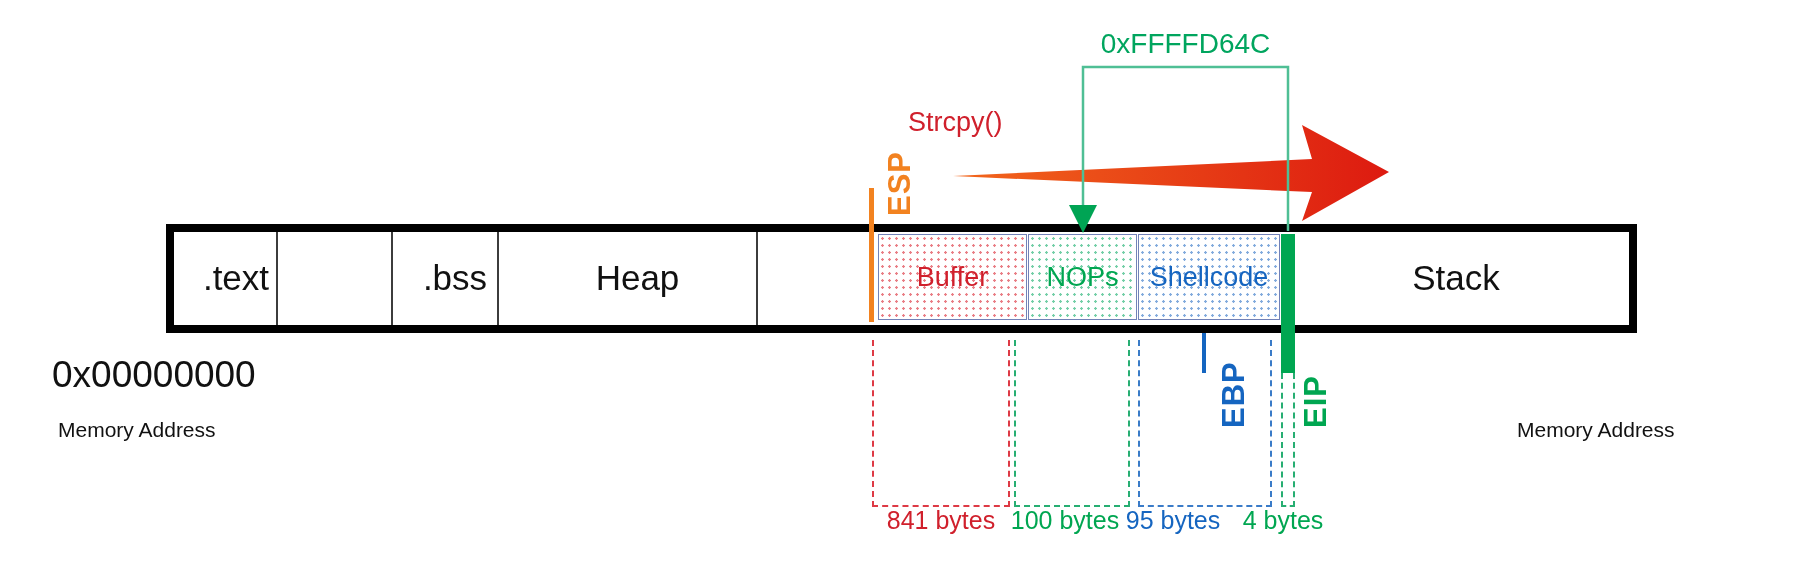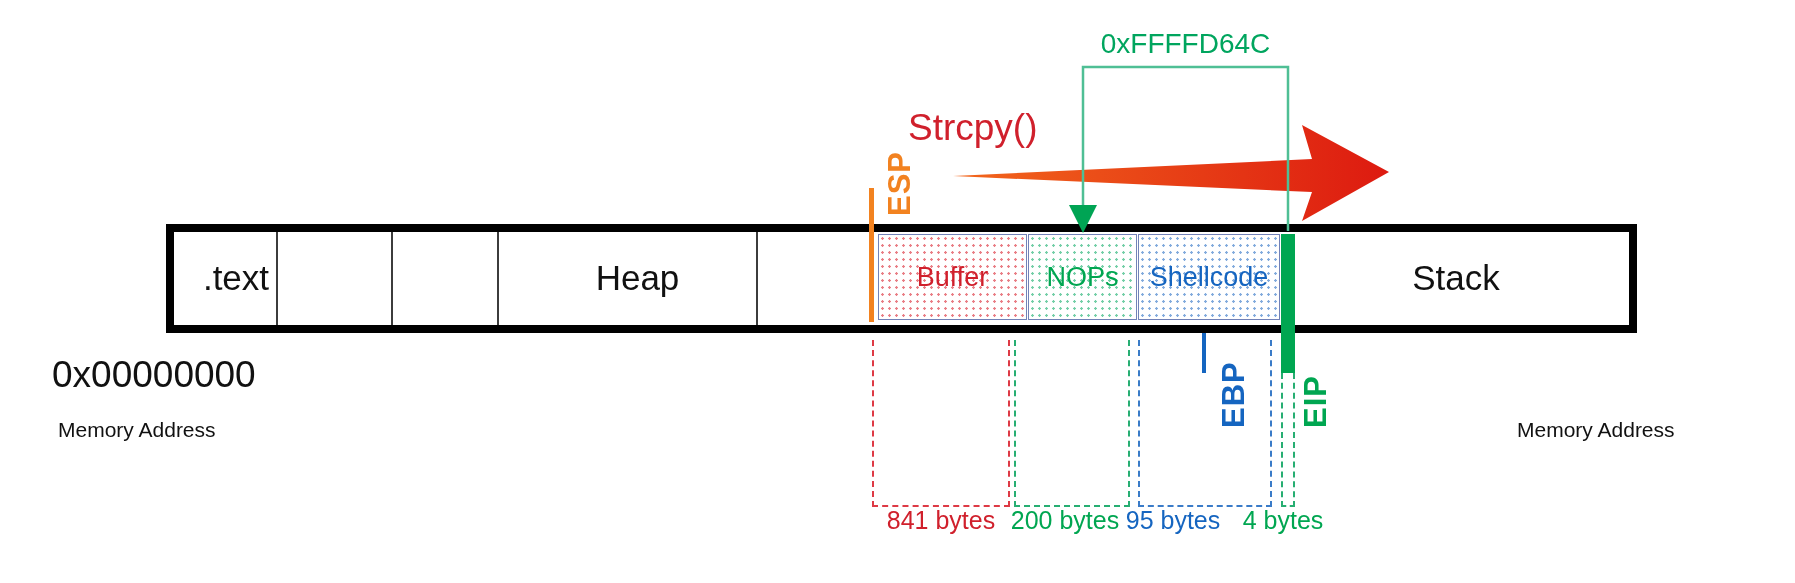--- a/index.html
+++ b/index.html
@@ -58,20 +58,21 @@
 
 <div class="canvas">
 
   <div class="membar"></div>
   <div class="divider" style="left:276px;"></div>
   <div class="divider" style="left:391px;"></div>
   <div class="divider" style="left:497px;"></div>
   <div class="divider" style="left:756px;"></div>
 
   <div class="seg-label" style="left:174px;width:102px;">.text</div>
+  <div class="seg-label" style="left:391px;width:106px;">.bss</div>
   <div class="seg-label" style="left:497px;width:259px;">Heap</div>
   <div class="seg-label" style="left:1295px;width:300px;">Stack</div>
 
   <div class="dotbox dots-red" style="left:878px;width:149px;">
     <div class="boxlabel" style="color:#d0202c;">Buffer</div>
   </div>
   <div class="dotbox dots-green" style="left:1028px;width:109px;">
     <div class="boxlabel" style="color:#00a651;">NOPs</div>
   </div>
   <div class="dotbox dots-blue" style="left:1138px;width:142px;">
@@ -80,21 +81,21 @@
 
   <div class="abs" style="left:1281px;top:234px;width:14px;height:139px;background:#00a651;"></div>
 
   <div class="abs" style="left:869px;top:188px;width:5px;height:134px;background:#f28220;"></div>
   <div class="abs" style="left:1202px;top:333px;width:4px;height:40px;background:#1565c0;"></div>
 
   <div class="vlabel" style="left:882px;top:132px;height:84px;color:#f28220;">ESP</div>
   <div class="vlabel" style="left:1216px;top:352px;height:76px;color:#1565c0;">EBP</div>
   <div class="vlabel" style="left:1298px;top:352px;height:76px;color:#00a651;">EIP</div>
 
-  <div class="note" style="left:908px;top:107px;font-size:37px;color:#d0202c;">Strcpy()</div>
+  <div class="note" style="left:908px;top:107px;font-size:27px;color:#d0202c;">Strcpy()</div>
 
   <svg width="1795" height="583" viewBox="0 0 1795 583">
     <defs>
       <linearGradient id="arrowGrad" x1="0" y1="0" x2="1" y2="0">
         <stop offset="0" stop-color="#f2671c"></stop>
         <stop offset="1" stop-color="#dd1a10"></stop>
       </linearGradient>
     </defs>
 
     <polygon points="953,176 1312,159 1302,125 1389,172 1302,221 1312,192" fill="url(#arrowGrad)"></polygon>
@@ -104,21 +105,21 @@
   </svg>
 
   <div class="note" style="left:1083px;top:28px;width:205px;text-align:center;font-size:28px;color:#00a55e;">0xFFFFD64C</div>
 
   <div class="bracket" style="left:872px;top:340px;width:138px;height:167px;border-color:#de3a45;"></div>
   <div class="bracket" style="left:1014px;top:340px;width:116px;height:167px;border-color:#27ae72;"></div>
   <div class="bracket" style="left:1138px;top:340px;width:134px;height:167px;border-color:#3a7bc8;"></div>
   <div class="bracket" style="left:1281px;top:373px;width:14px;height:134px;border-color:#27ae72;"></div>
 
   <div class="bytes-label" style="left:872px;width:138px;color:#d0202c;">841 bytes</div>
-  <div class="bytes-label" style="left:1008px;width:114px;color:#00a651;">200 bytes</div>
+  <div class="bytes-label" style="left:1008px;width:114px;color:#00a651;">100 bytes</div>
   <div class="bytes-label" style="left:1120px;width:106px;color:#1565c0;">95 bytes</div>
   <div class="bytes-label" style="left:1228px;width:110px;color:#00a651;">4 bytes</div>
 
   <div class="addr" style="left:52px;top:354px;">0x00000000</div>
   <div class="addr-caption" style="left:58px;top:418px;">Memory Address</div>
   <div class="addr-caption" style="left:1517px;top:418px;">Memory Address</div>
 
 </div>
 
 </body></html>

